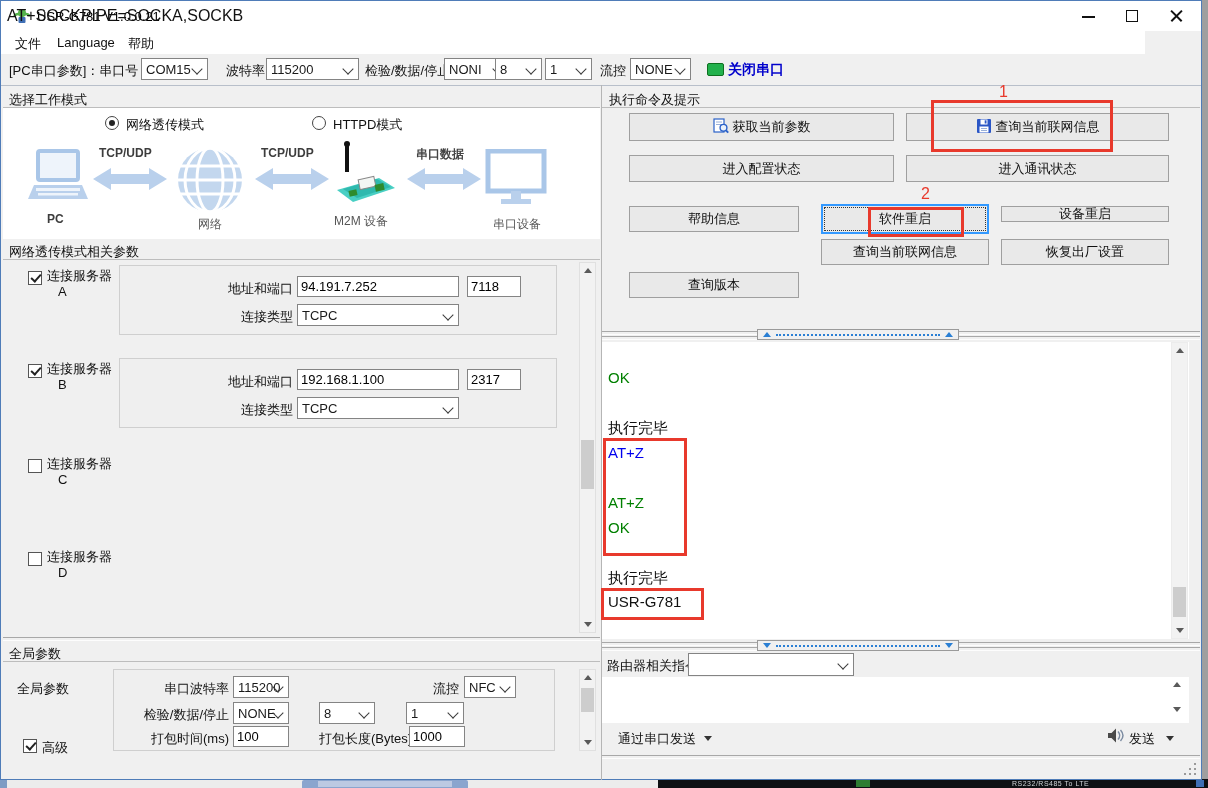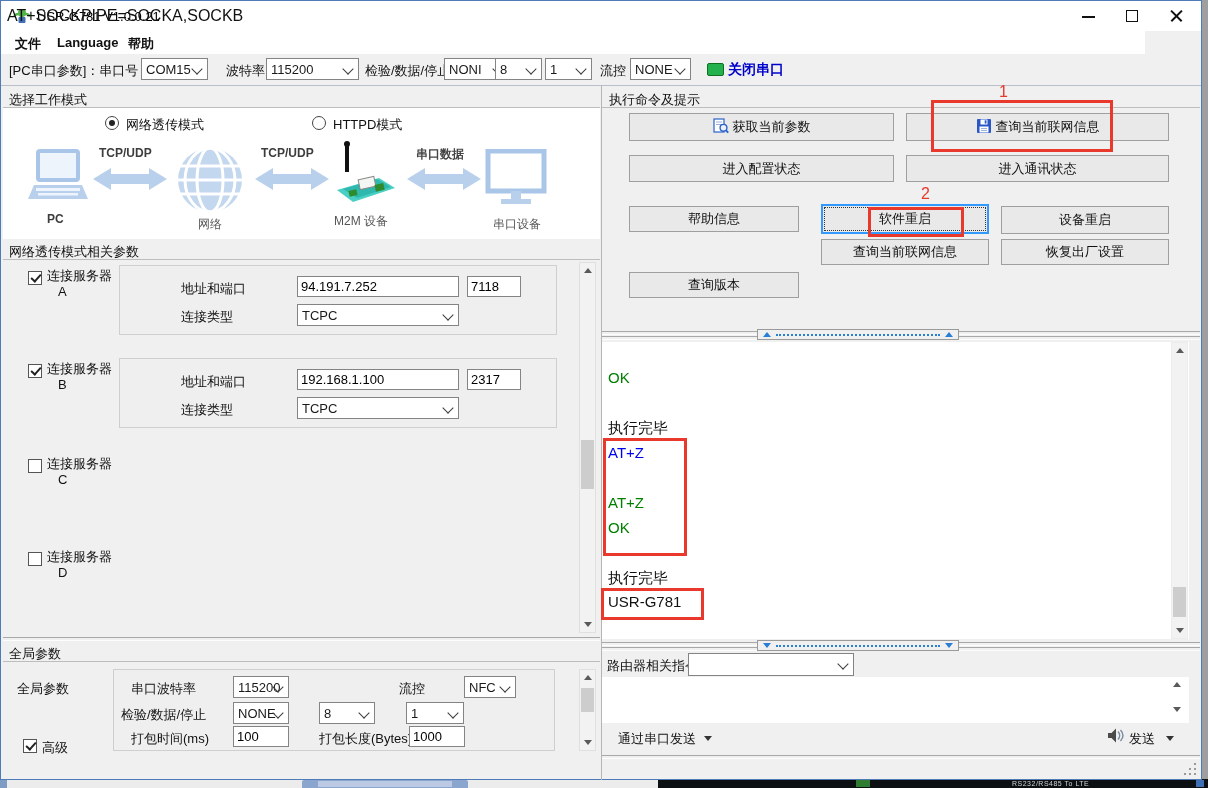--- a/index.html
+++ b/index.html
@@ -20,21 +20,21 @@
        border:1px solid #4f7cb8;box-sizing:border-box;}
   .titlebar{position:absolute;left:0;top:0;width:1200px;height:30px;background:#ffffff;}
   .win-title{position:absolute;left:36px;top:8px;font-size:13px;color:#000;}
   .app-ico{position:absolute;left:12px;top:7px;width:18px;height:16px;}
   .cap-btn{position:absolute;top:4px;width:30px;height:22px;}
   .cap-min{left:1072px;} .cap-max{left:1116px;} .cap-close{left:1160px;}
   .glyph-dash{position:absolute;left:9px;top:11px;width:13px;height:2px;background:#111;}
   .glyph-box{position:absolute;left:9px;top:5px;width:12px;height:12px;border:1.5px solid #111;box-sizing:border-box;}
   .glyph-x1,.glyph-x2{position:absolute;left:8px;top:10px;width:15px;height:1.6px;background:#111;}
   .glyph-x1{transform:rotate(45deg);} .glyph-x2{transform:rotate(-45deg);}
-  .menubar{position:absolute;left:0;top:30px;width:1144px;height:23px;background:#ffffff;font-weight:bold;}
+  .menubar{position:absolute;left:0;top:30px;width:1144px;height:23px;background:#ffffff;}
   .menu-item{position:absolute;top:4px;font-size:13px;color:#111;}
 
   
   .toolbar{position:absolute;left:0;top:53px;width:1200px;height:31px;background:#f0f0f0;border-bottom:1px solid #b8bfca;}
   .lbl{position:absolute;font-size:13px;color:#111;white-space:nowrap;}
   .cb{position:absolute;height:22px;background:#fff;border:1px solid #848484;box-sizing:border-box;overflow:hidden;}
   .cb .v{position:absolute;left:4px;top:3px;font-size:13px;white-space:nowrap;}
   .chev{position:absolute;right:6px;top:6px;width:7px;height:7px;border-right:1.6px solid #3c3c3c;border-bottom:1.6px solid #3c3c3c;transform:rotate(45deg);}
   .inp{position:absolute;height:21px;background:#fff;border:1px solid #848484;box-sizing:border-box;font-size:13px;padding:0 3px;font-family:"Liberation Sans","DejaVu Sans",sans-serif;}
   .led{position:absolute;left:706px;top:62px;width:15px;height:11px;background:#22b14c;border:1px solid #0e7020;border-radius:2px;}
@@ -48,21 +48,21 @@
   
   .diagram{position:absolute;left:2px;top:107px;width:597px;height:131px;background:#fff;}
   .rad{position:absolute;width:14px;height:14px;border:1px solid #444;border-radius:50%;background:#fff;box-sizing:border-box;}
   .rad.on::after{content:"";position:absolute;left:3px;top:3px;width:6px;height:6px;border-radius:50%;background:#222;}
   .dg-lbl{position:absolute;font-size:12px;font-weight:bold;color:#3d3d3d;white-space:nowrap;}
   .dg-cap{position:absolute;font-size:12px;color:#555;white-space:nowrap;}
   .chk{position:absolute;width:14px;height:14px;background:#fff;border:1px solid #555;box-sizing:border-box;}
   .chk.on::after{content:"";position:absolute;left:2px;top:2px;width:8px;height:4px;border-left:2px solid #222;border-bottom:2px solid #222;transform:rotate(-48deg);}
   .srv-name{position:absolute;font-size:13px;color:#111;width:70px;line-height:16px;}
   .panel{position:absolute;background:#efefef;border:1px solid #cfcfcf;box-sizing:border-box;}
-  .rlabel{position:absolute;font-size:13px;color:#111;white-space:nowrap;}
+  .rlabel{position:absolute;font-size:13px;color:#111;text-align:right;white-space:nowrap;}
 
   
   .sbv{position:absolute;width:17px;background:#f2f2f2;border:1px solid #e0e0e0;box-sizing:border-box;}
   .sb-up,.sb-dn{position:absolute;left:0;width:15px;height:15px;}
   .sb-up{top:0;} .sb-dn{bottom:0;}
   .tri-u{position:absolute;left:4px;top:5px;width:0;height:0;border-left:4px solid transparent;border-right:4px solid transparent;border-bottom:5px solid #5a5a5a;}
   .tri-d{position:absolute;left:4px;top:5px;width:0;height:0;border-left:4px solid transparent;border-right:4px solid transparent;border-top:5px solid #5a5a5a;}
   .sb-thumb{position:absolute;left:1px;width:13px;background:#cdcdcd;}
 
   
@@ -388,21 +388,21 @@
 
     <span class="ann" style="left:920px;top:184px;">2</span>
 
     <div class="btn" style="left:628px;top:205px;width:170px;height:26px;">
       <span>帮助信息</span>
     </div>
     <div class="btn btn-focus" style="left:820px;top:203px;width:168px;height:30px;">
       <span>软件重启</span>
     </div>
     <div class="redbox" style="left:867px;top:206px;width:90px;height:24px;"></div>
-    <div class="btn" style="left:1000px;top:205px;width:168px;height:28px;">
+    <div class="btn" style="left:1000px;top:205px;width:168px;height:16px;">
       <span>设备重启</span>
     </div>
 
     <div class="btn" style="left:820px;top:238px;width:168px;height:26px;">
       <span>查询当前联网信息</span>
     </div>
     <div class="btn" style="left:1000px;top:238px;width:168px;height:26px;">
       <span>恢复出厂设置</span>
     </div>
 

